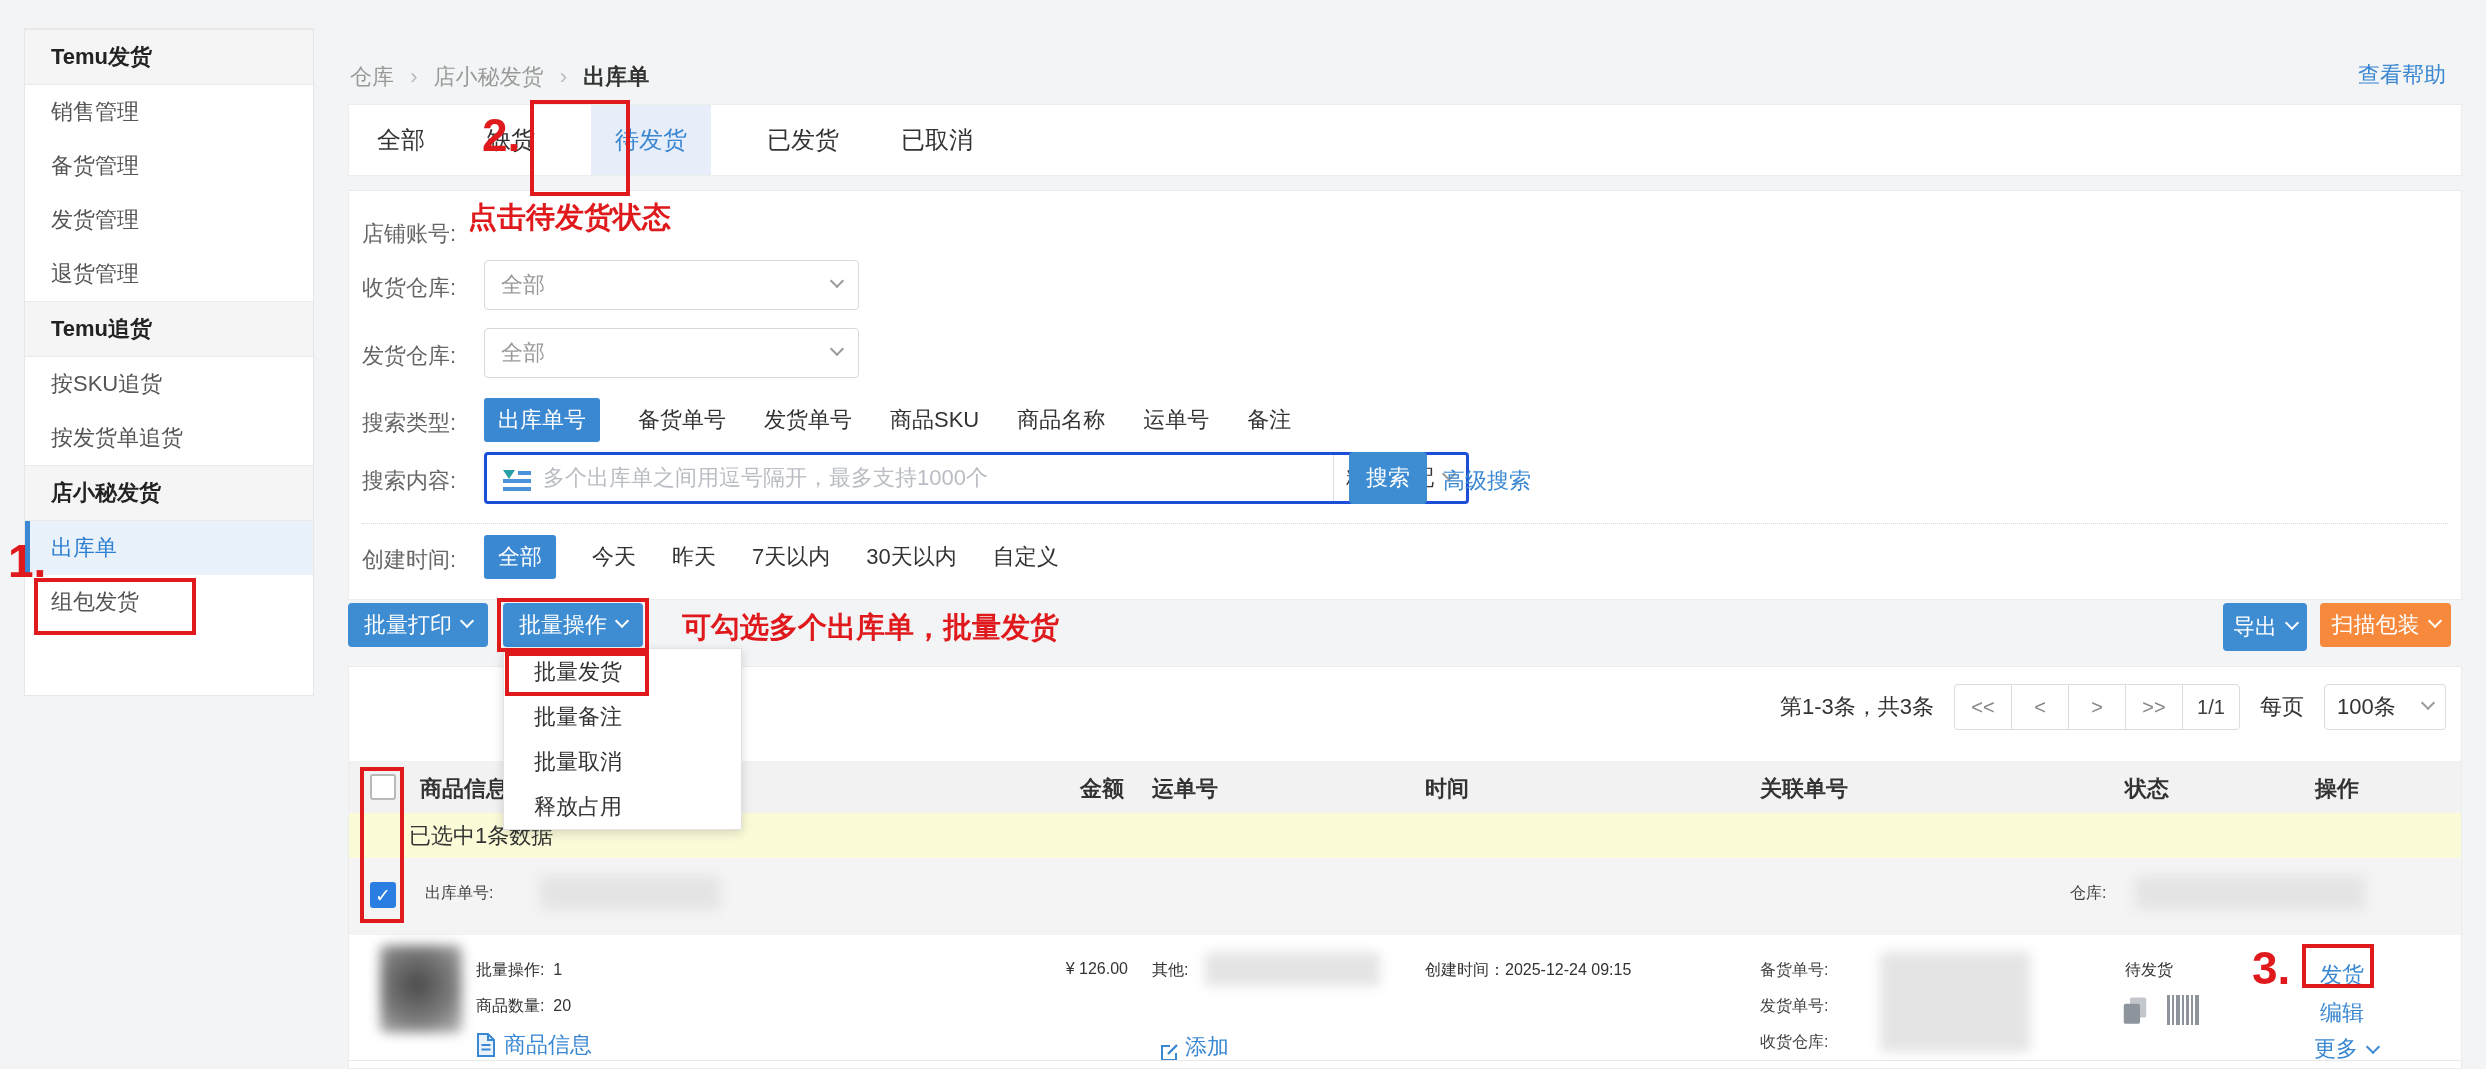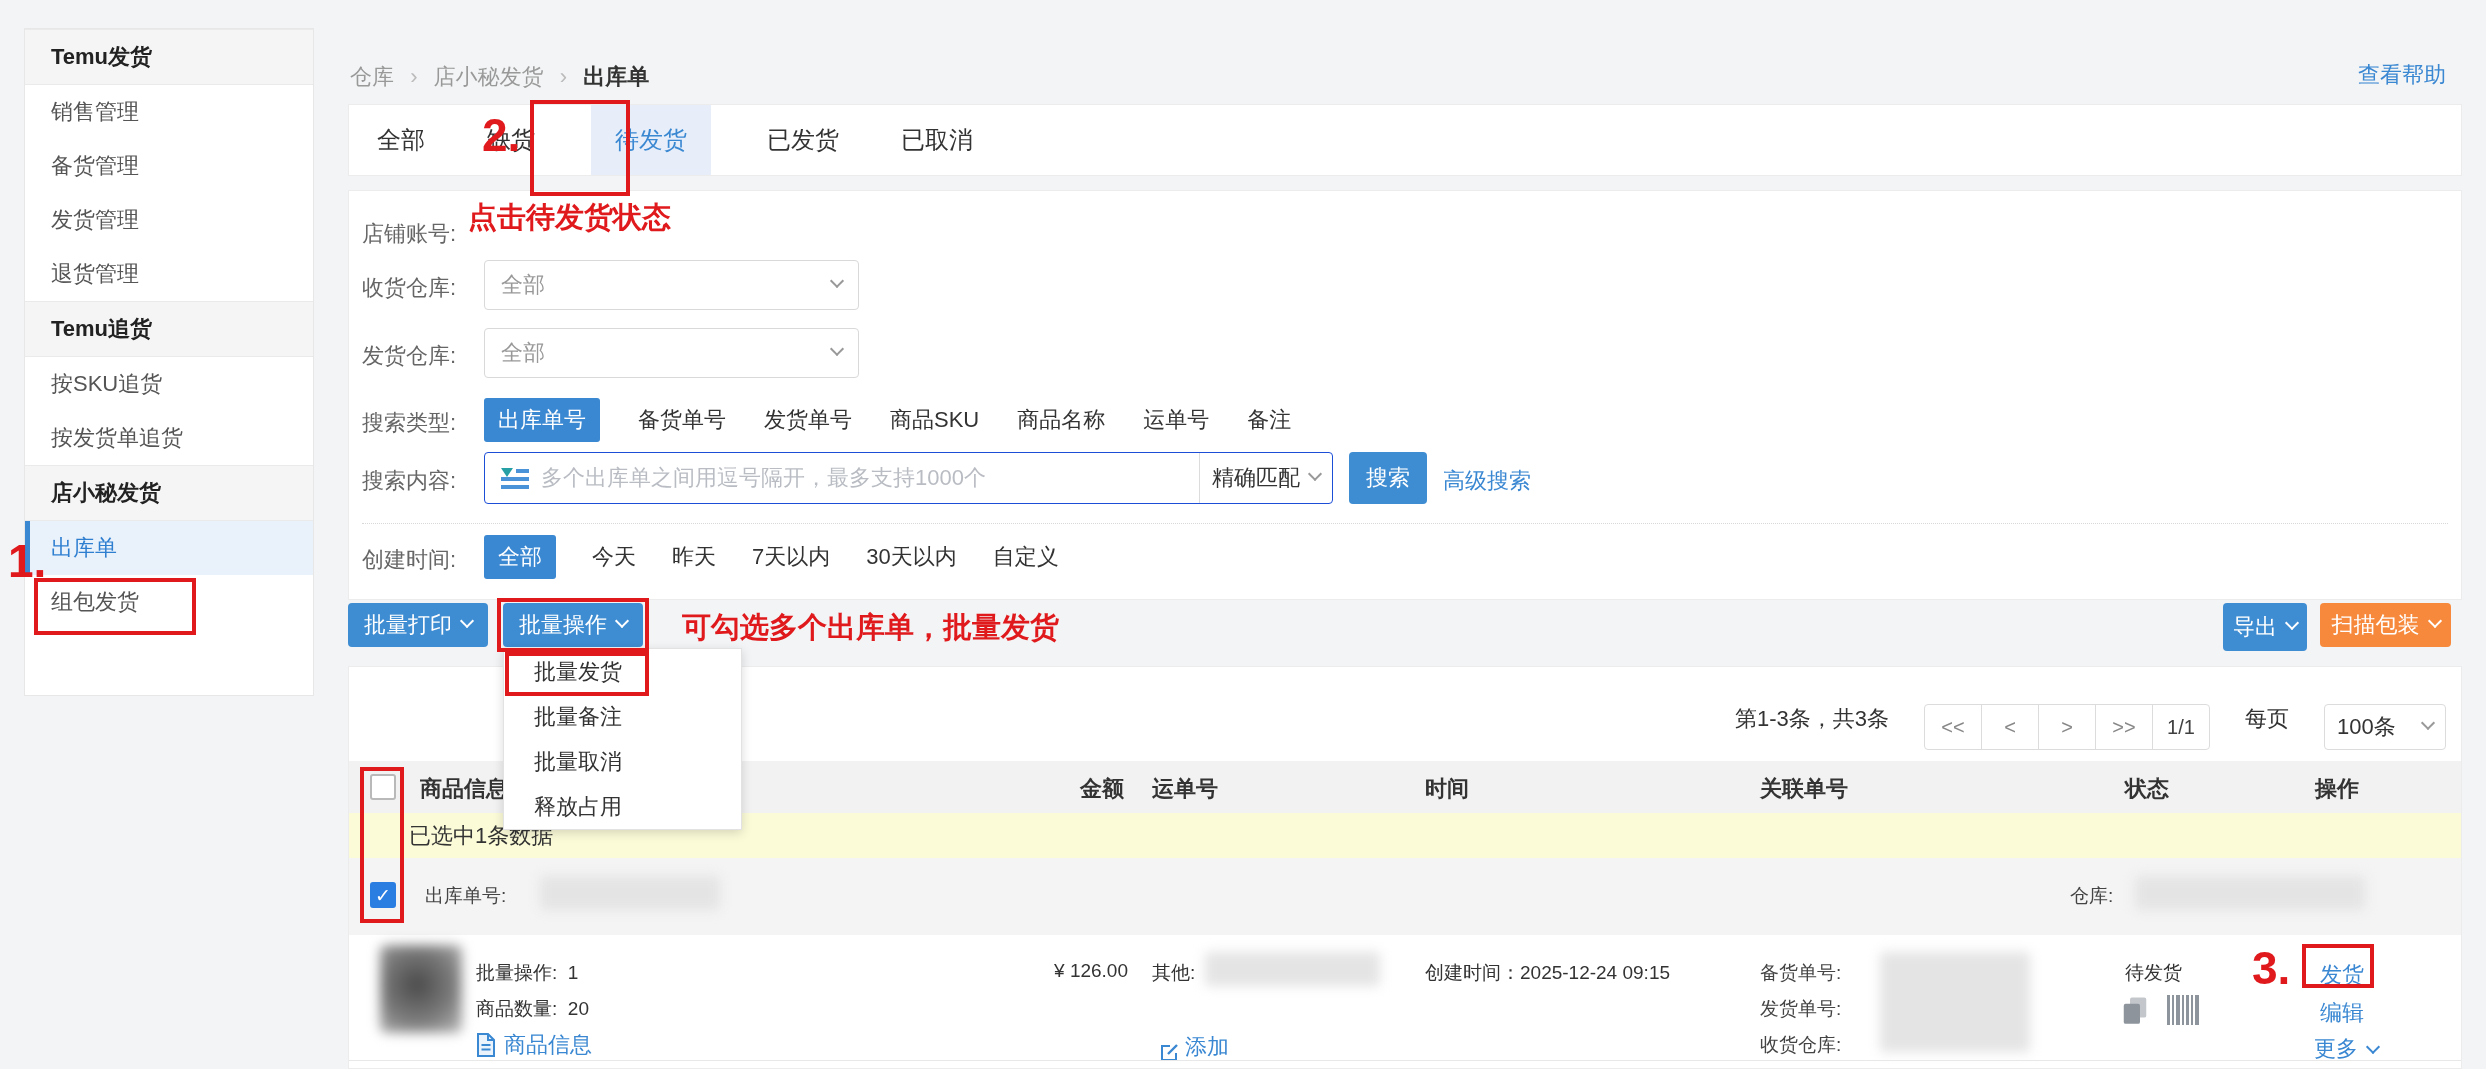--- a/index.html
+++ b/index.html
@@ -1,60 +1,60 @@
 <!DOCTYPE html>
 <html><head>
 <meta charset="utf-8">
 <style>
   html,body{margin:0;padding:0;background:#f3f4f5;font-family:"Liberation Sans","DejaVu Sans",sans-serif;color:#333}
   #app{position:relative;width:2486px;height:1069px;overflow:hidden;background:#f3f4f5}
   .abs{position:absolute}
   .card{position:absolute;background:#fff;border:1px solid #ececec;box-sizing:border-box}
   .lbl{position:absolute;font-size:22px;color:#666;white-space:nowrap}
-  .txt{position:absolute;font-size:19px;color:#333;white-space:nowrap}
+  .txt{position:absolute;font-size:16px;color:#333;white-space:nowrap}
   .link{color:#3a87d2;cursor:pointer;text-decoration:none}
   .alink{position:absolute;font-size:22px;color:#3a87d2;cursor:pointer;white-space:nowrap}
   .btn{position:absolute;display:flex;align-items:center;justify-content:center;background:#3e8cd2;color:#fff;font-size:22px;border-radius:4px;cursor:pointer;white-space:nowrap}
   .btn.orange{background:#f6893c}
   .cv{display:inline-block;width:8px;height:8px;border-right:2px solid currentColor;border-bottom:2px solid currentColor;transform:rotate(45deg);margin-left:10px;position:relative;top:-4px}
   .cv.gray{color:#999}
   
   #sidebar{position:absolute;left:24px;top:28px;width:290px;height:668px;background:#fff;border:1px solid #e7e7e7;box-sizing:border-box}
   .sb-h{height:56px;background:#f5f5f5;display:flex;align-items:center;padding-left:26px;font-size:22px;font-weight:bold;color:#222;border-top:1px solid #eaeaea;border-bottom:1px solid #eaeaea;box-sizing:border-box;cursor:default}
   .sb-i{height:54px;display:flex;align-items:center;padding-left:26px;font-size:22px;color:#555;cursor:pointer;box-sizing:border-box}
   .sb-i.sel{background:#e9f1fa;color:#2f7fd1;border-left:5px solid #3a87d2;padding-left:21px}
   
   .tab{display:flex;align-items:center;height:100%;font-size:24px;color:#333;cursor:pointer;padding:0 6px}
   .tab.sel{background:#e7eef9;color:#3a87d2;padding:0 24px}
   
   .sel-box{position:absolute;background:#fff;border:1px solid #d9d9d9;border-radius:4px;display:flex;align-items:center;justify-content:space-between;padding:0 16px;font-size:22px;color:#999;box-sizing:border-box;cursor:pointer}
   .chip{font-size:22px;color:#333;cursor:pointer;white-space:nowrap}
   .chip.on{background:#3a87d2;color:#fff;padding:7px 14px;border-radius:3px}
   .chips{position:absolute;display:flex;align-items:center}
   
-  #search-group{position:absolute;left:484px;top:452px;width:849px;height:52px;border:1px solid #1d4ed8;border-radius:4px;background:#fff;display:flex;box-sizing:border-box}
+  #search-group{position:absolute;left:484px;top:452px;width:985px;height:52px;border:3px solid #1d4ed8;border-radius:4px;background:#fff;display:flex;box-sizing:border-box}
   #search-input{flex:1;border:none;outline:none;font-size:22px;color:#333;padding:0 12px 0 56px;background:transparent;font-family:inherit}
   #search-input::placeholder{color:#b9bdc3}
   #match-cell{width:132px;border-left:1px solid #dcdcdc;display:flex;align-items:center;justify-content:center;font-size:22px;color:#333;cursor:pointer}
   .ml-icon{position:absolute;left:16px;top:15px;width:28px;height:22px}
   .ml-icon .tri{position:absolute;left:0;top:0;width:0;height:0;border-left:6px solid transparent;border-right:6px solid transparent;border-top:9px solid #27a0a5}
   .ml-icon .b1{position:absolute;left:15px;top:1px;width:13px;height:4px;background:#4a93d9}
   .ml-icon .b2{position:absolute;left:0;top:9px;width:28px;height:4px;background:#4a93d9}
   .ml-icon .b3{position:absolute;left:0;top:17px;width:28px;height:4px;background:#4a93d9}
   .dotted{position:absolute;border-top:1px dotted #d8d8d8}
   
   #batch-menu{position:absolute;left:503px;top:648px;width:237px;background:#fff;border:1px solid #e2e2e2;box-shadow:0 3px 10px rgba(0,0,0,.15);z-index:6}
   #batch-menu .mi{height:45px;display:flex;align-items:center;padding-left:30px;font-size:22px;color:#333;cursor:pointer}
   
   .th{position:absolute;font-size:22px;font-weight:bold;color:#333;white-space:nowrap}
   .cb{position:absolute;width:26px;height:26px;border:2px solid #b9b9b9;border-radius:3px;background:#fff;box-sizing:border-box;cursor:pointer}
   .cb.on{background:#2a7de1;border-color:#2a7de1;display:flex;align-items:center;justify-content:center;color:#fff;font-size:19px;font-weight:bold}
   .blur{position:absolute;background:#e4e4e4;filter:blur(6px);border-radius:3px}
   
-  #pager{position:absolute;right:40px;top:704px;display:flex;gap:35px;font-size:22px;color:#333}
+  #pager{position:absolute;right:40px;top:684px;display:flex;align-items:center;gap:20px;font-size:22px;color:#333}
   .pgroup{display:flex;border:1px solid #dcdcdc;border-radius:4px;overflow:hidden;background:#fff}
   .pcell{min-width:44px;height:44px;display:flex;align-items:center;justify-content:center;font-size:20px;color:#888;border-right:1px solid #dcdcdc;cursor:pointer;padding:0 6px}
   .pcell:last-child{border-right:none}
   .pcell.page{color:#404040;cursor:default}
   .psel{display:flex;align-items:center;justify-content:space-between;border:1px solid #dcdcdc;border-radius:4px;background:#fff;height:44px;padding:0 12px;min-width:96px;cursor:pointer;color:#333}
   
   .redbox{position:absolute;border:4px solid #e0191c;z-index:20;pointer-events:none;box-sizing:border-box}
   .rednum{position:absolute;color:#e0191c;font-weight:bold;font-size:46px;z-index:21;line-height:1}
   .rednote{position:absolute;color:#e0191c;font-weight:bold;font-size:29px;z-index:21;white-space:nowrap}
   .thumb{position:absolute;left:380px;top:945px;width:82px;height:88px;border-radius:6px;background:radial-gradient(circle at 45% 45%,#4a4a4a 0%,#7c7c7c 55%,#bdbdbd 100%);filter:blur(6px);cursor:pointer}

